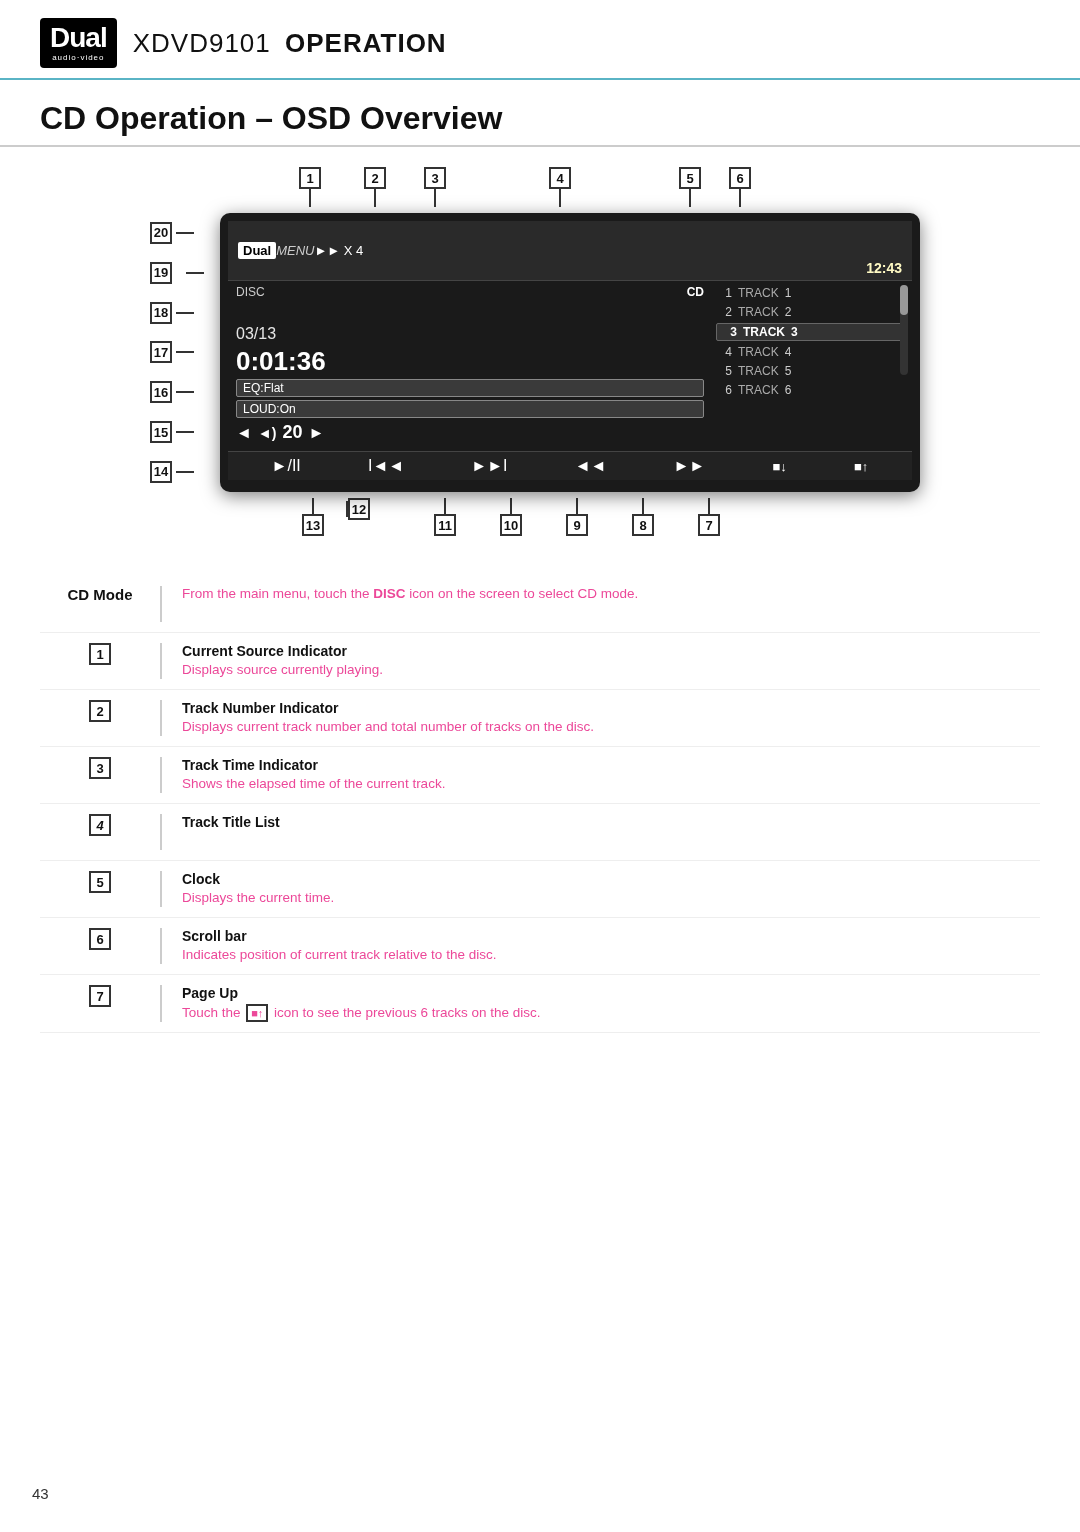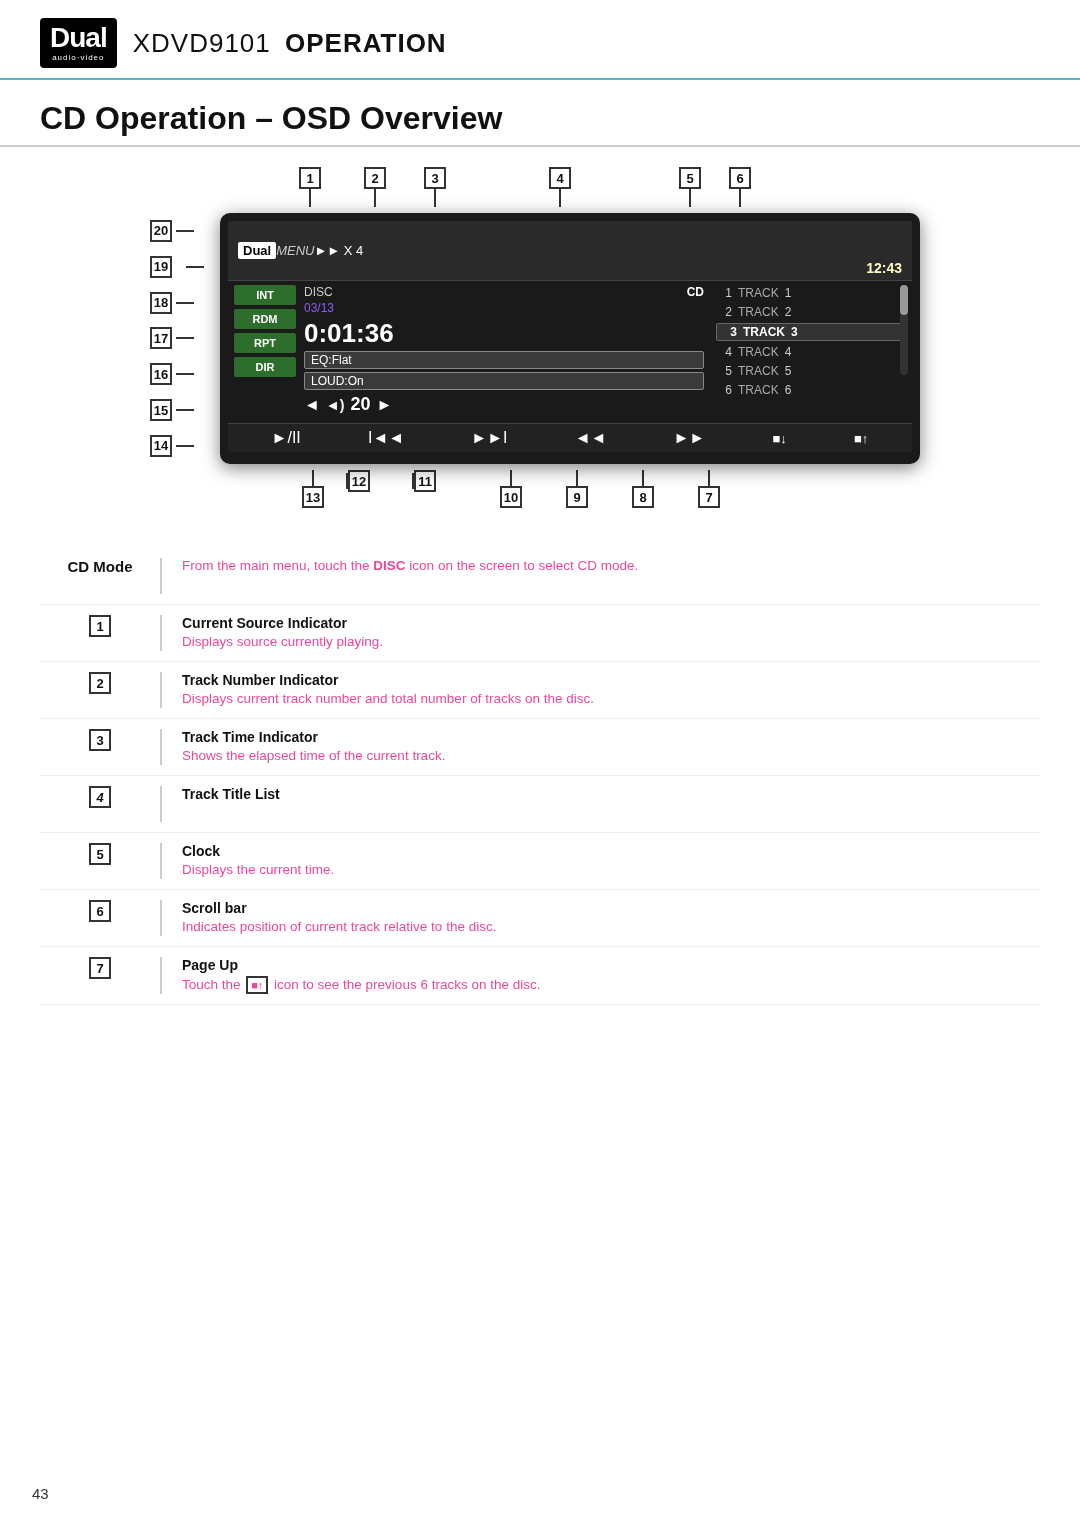--- a/index.html
+++ b/index.html
@@ -175,23 +175,24 @@
 
     .screen-source-row {
       display: flex;
       justify-content: space-between;
       color: #ccc;
       font-size: 12px;
       margin-bottom: 2px;
     }
 
     .screen-disc {
-      color: #8b5cf6;
-      font-size: 12px;
+      color: #e5e5e5;
+      font-size: 16px;
       margin-bottom: 1px;
+      margin-top: 24px;
     }
 
     .screen-timer {
       color: #fff;
       font-size: 26px;
       font-weight: 700;
       margin: 2px 0;
     }
 
     .screen-eq {
@@ -498,26 +499,20 @@
         <div class="screen-top-bar">
           <div class="screen-logo">Dual</div>
           <div class="screen-menu">MENU</div>
           <div class="screen-ff">►► X 4</div>
           <div style="flex:1;"></div>
           <div class="screen-time">12:43</div>
         </div>
 
         <div class="screen-body">
 
-          <div class="screen-left-btns">
-            <div class="side-btn">INT</div>
-            <div class="side-btn">RDM</div>
-            <div class="side-btn">RPT</div>
-            <div class="side-btn">DIR</div>
-          </div>
 
           <div class="screen-main">
             <div class="screen-source-row">
               <span>DISC</span>
               <span style="color:#fff;font-weight:700;">CD</span>
             </div>
             <div class="screen-disc">03/13</div>
             <div class="screen-timer">0:01:36</div>
             <div class="screen-eq">EQ:Flat</div>
             <div class="screen-loud">LOUD:On</div>
@@ -582,21 +577,21 @@
     <div class="bottom-row-callouts">
       <div style="display:flex;gap:0;align-items:flex-start;">
         <div style="display:flex;flex-direction:column;align-items:center;width:66px;">
           <div style="width:2px;height:16px;background:#333;"></div>
           <span class="callout">13</span>
         </div>
         <div style="display:flex;flex-direction:row;align-items:center;width:66px;">
           <div style="width:2px;height:16px;background:#333;"></div>
           <span class="callout">12</span>
         </div>
-        <div style="display:flex;flex-direction:row;align-items:center;width:66px;">
+        <div style="display:flex;flex-direction:column;align-items:center;width:66px;">
           <div style="width:2px;height:16px;background:#333;"></div>
           <span class="callout">11</span>
         </div>
         <div style="display:flex;flex-direction:column;align-items:center;width:66px;">
           <div style="width:2px;height:16px;background:#333;"></div>
           <span class="callout">10</span>
         </div>
         <div style="display:flex;flex-direction:column;align-items:center;width:66px;">
           <div style="width:2px;height:16px;background:#333;"></div>
           <span class="callout">9</span>

